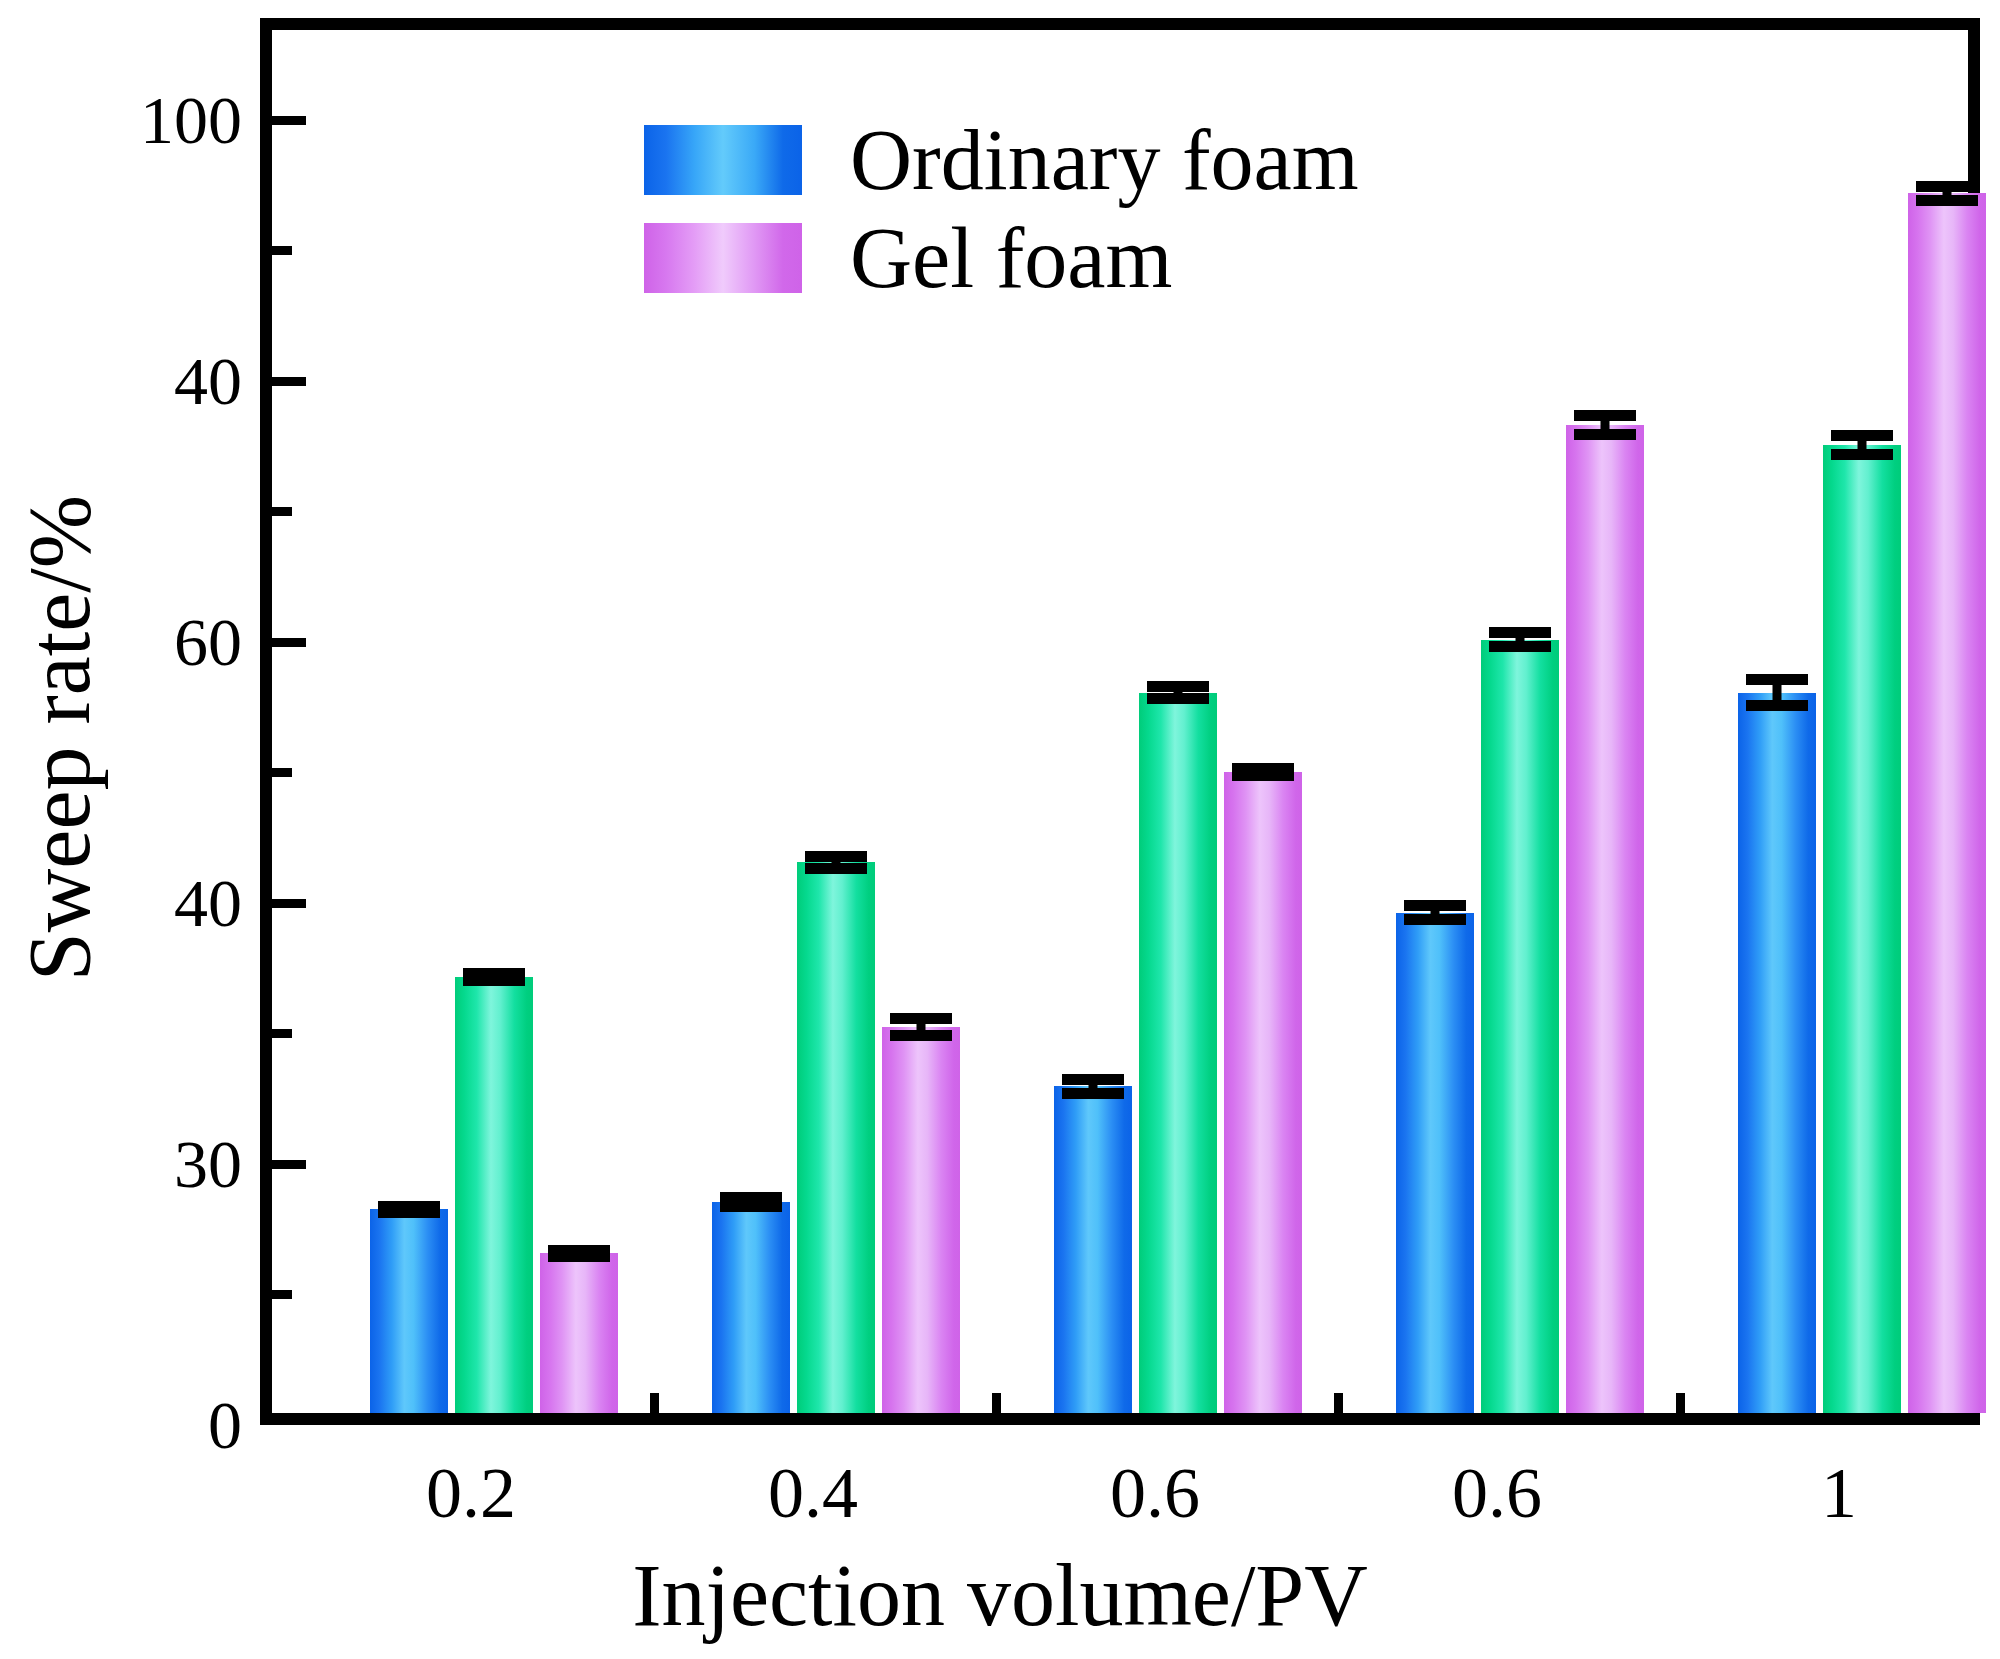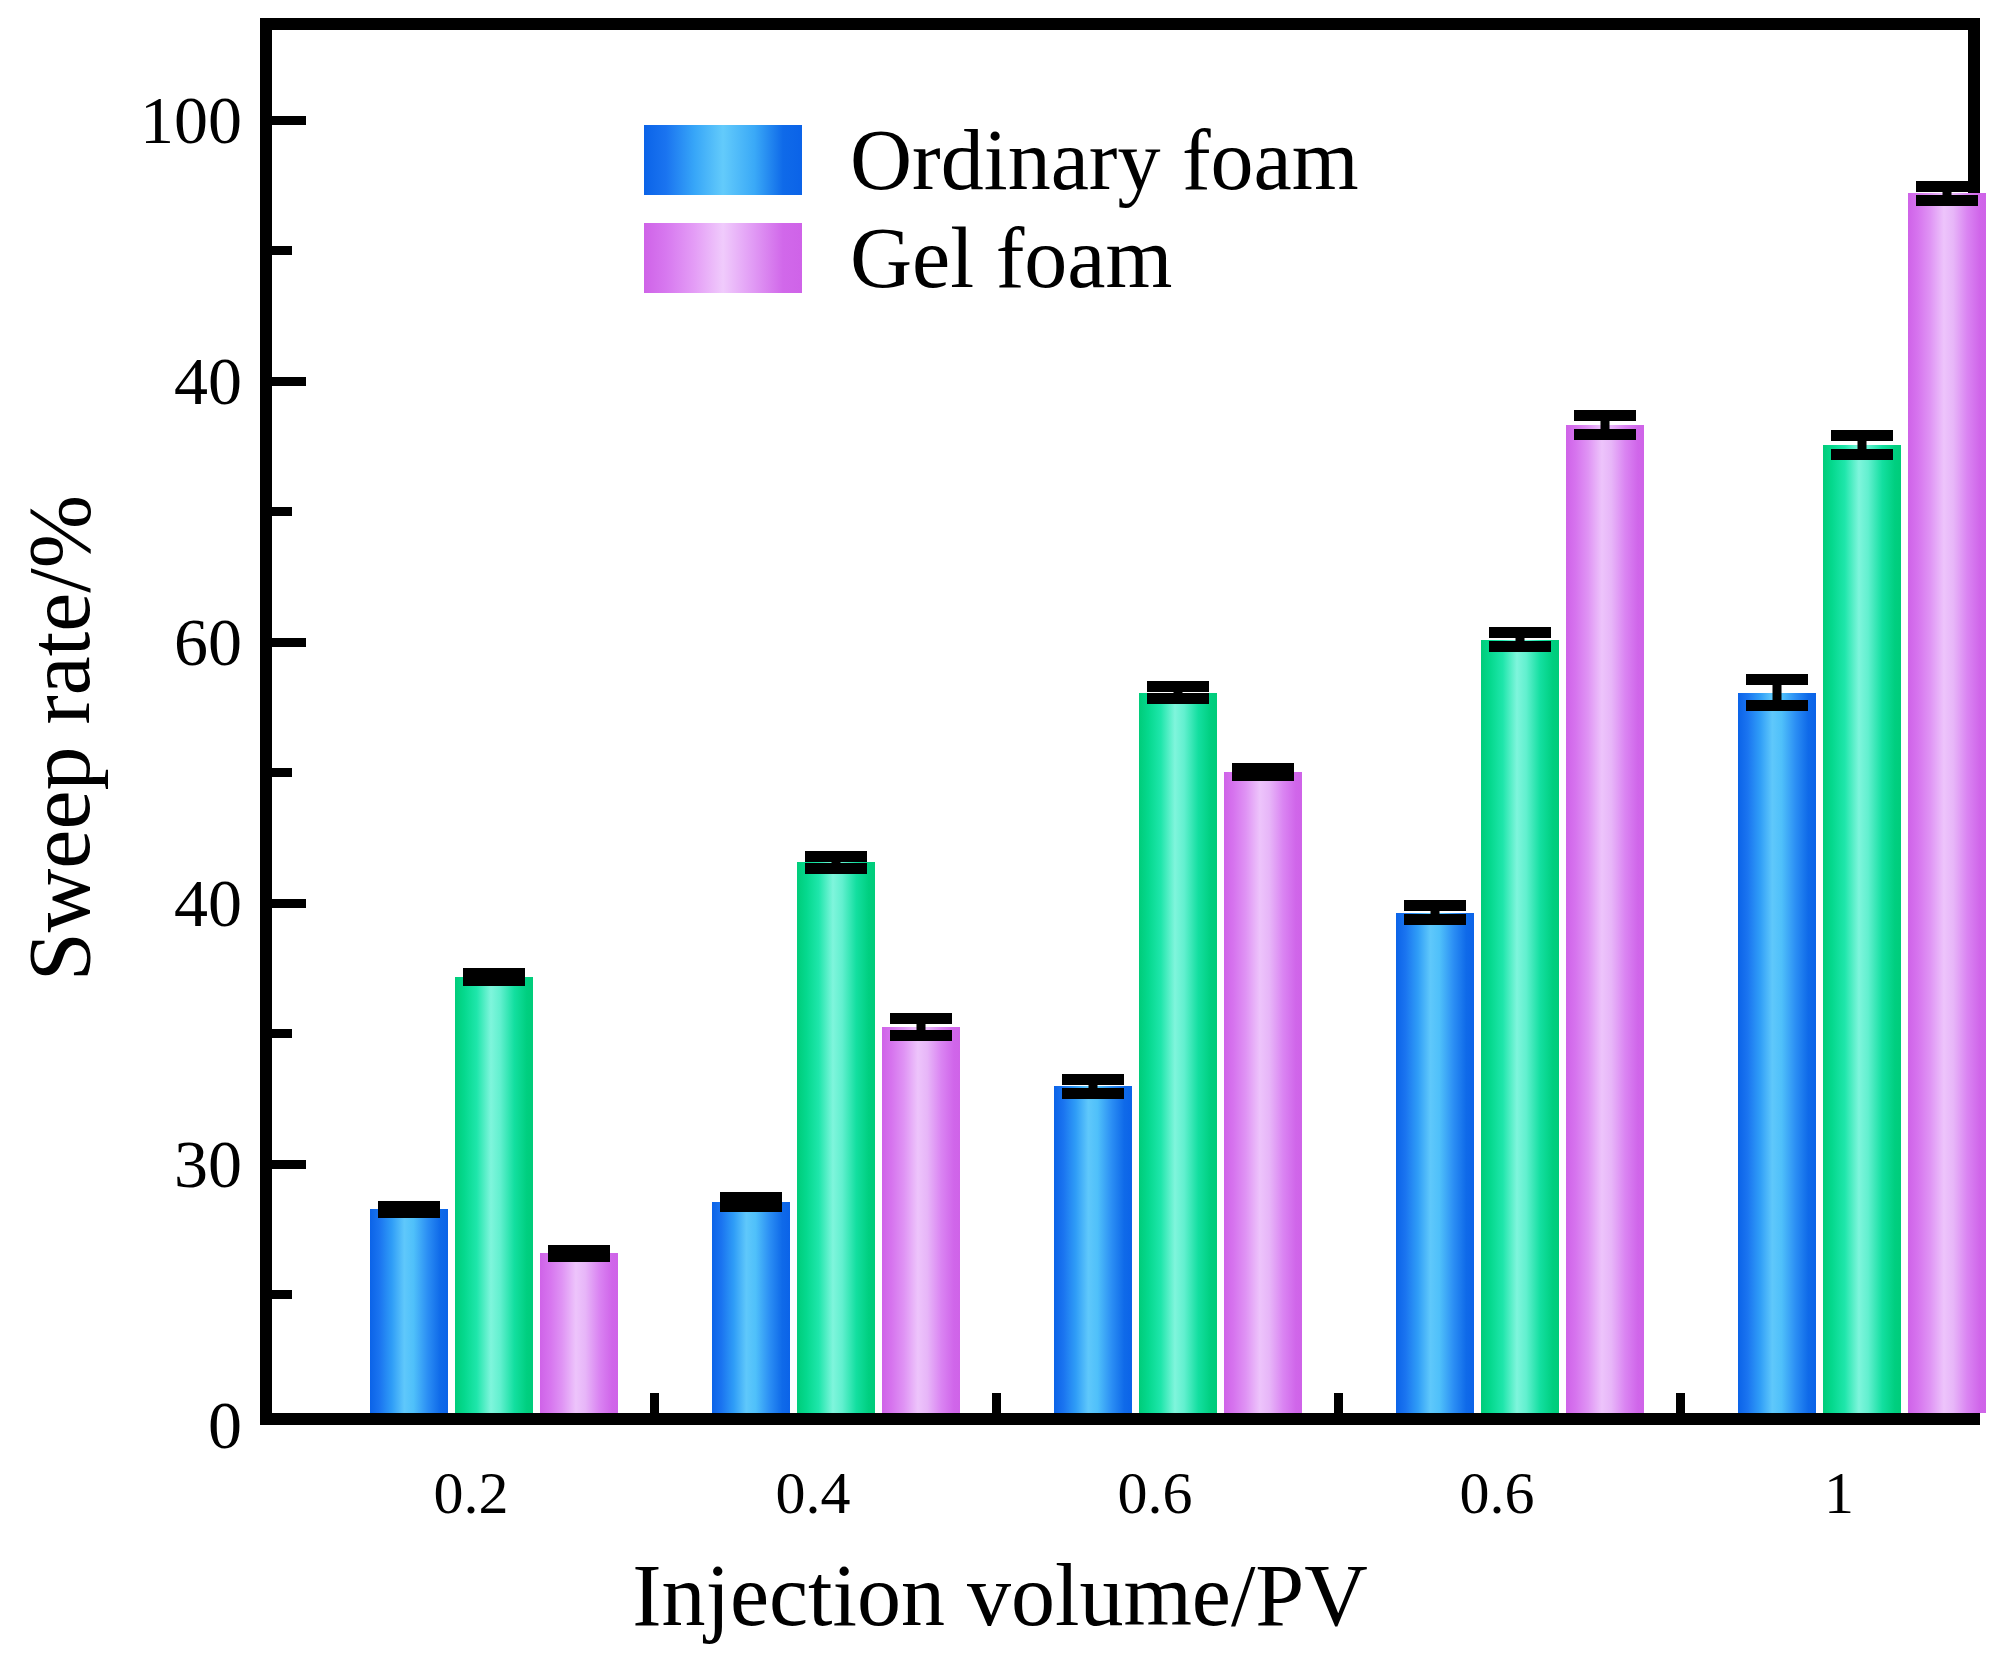--- a/index.html
+++ b/index.html
@@ -42,21 +42,21 @@
   .ylabel-num{
     position:absolute; right:0; text-align:right;
     font-size:68px; line-height:84px; color:#000;
     white-space:nowrap;
   }
   #y-labels{position:absolute; left:20px; top:0; width:222px; height:1659px;}
 
   #x-labels{position:absolute; left:260px; top:1448px; width:1720px; height:110px;}
   .xlabel-num{
     position:absolute; top:0; transform:translateX(-50%);
-    font-size:60px; line-height:90px; color:#000; white-space:nowrap;
+    font-size:72px; line-height:90px; color:#000; white-space:nowrap;
   }
 
   
   #x-axis-title{
     position:absolute; left:0; top:1548px; width:2000px;
     text-align:center; font-size:88px; line-height:96px; color:#000;
   }
   #y-axis-title{
     position:absolute;
     left:-340px; top:690px;

